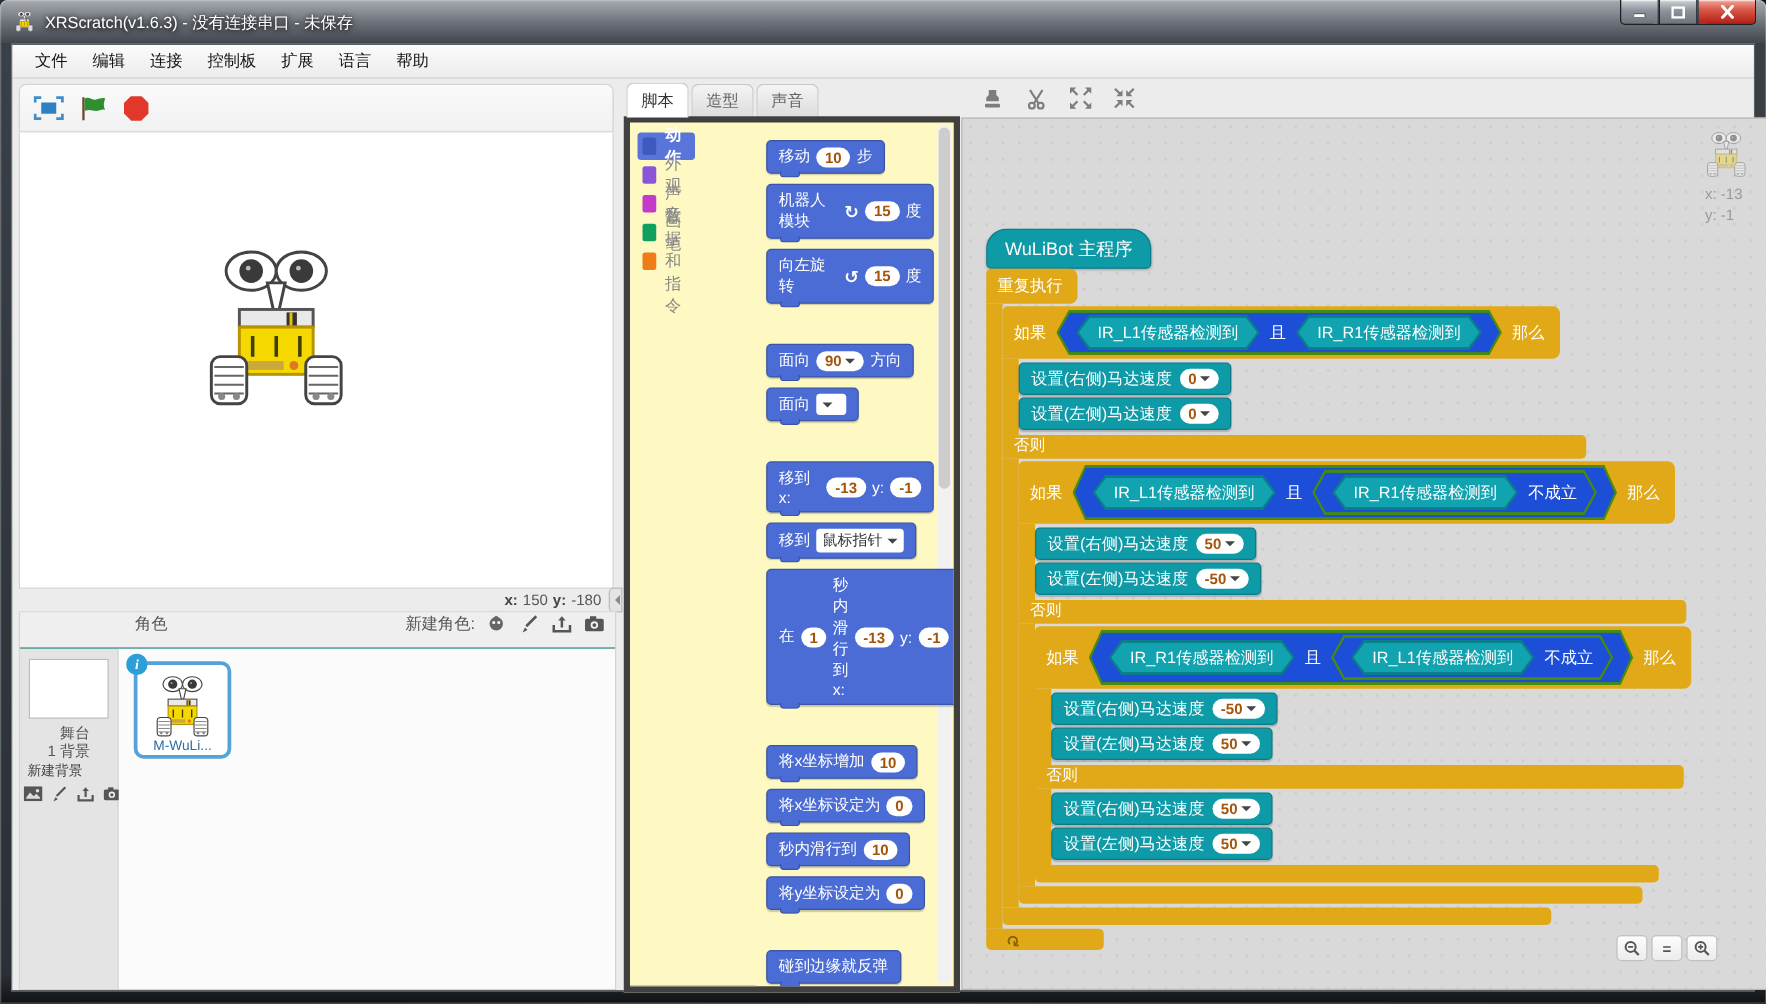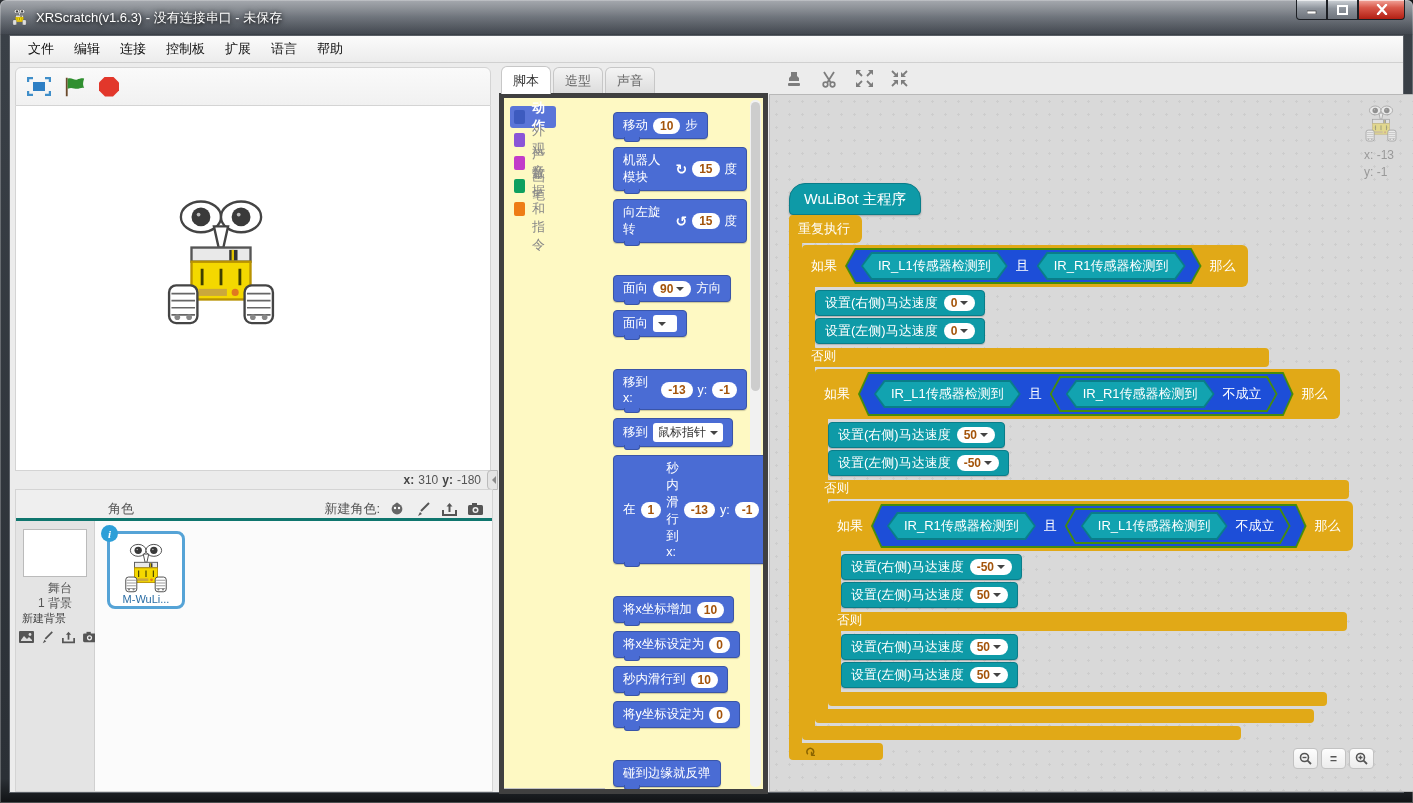--- a/index.html
+++ b/index.html
@@ -35,21 +35,21 @@
   .flag-btn,.stop-btn{width:22px;height:22px;display:flex;align-items:center;justify-content:center}
   .stop-shape{width:20px;height:20px;background:#e2372b;clip-path:polygon(30% 0,70% 0,100% 30%,100% 70%,70% 100%,30% 100%,0 70%,0 30%)}
   .stage-canvas{height:364px;background:#fff;border:1px solid #d4d4d4;border-top:none;position:relative}
   .stage-robot{position:absolute;left:146px;top:92px}
   .stage-readout{height:17px;display:flex;justify-content:flex-end;align-items:center;gap:4px;font-size:12px;color:#555;padding-right:10px;position:relative}
   .stage-readout b{color:#444}
   .collapse-tab{position:absolute;right:-7px;top:-1px;width:9px;height:18px;background:#e4e4e4;border:1px solid #bbb;border-radius:4px 0 0 4px;display:flex;align-items:center;justify-content:center}
   .collapse-tab i{width:0;height:0;border:4px solid transparent;border-right-color:#8a8a8a;margin-right:2px}
   
   .sprite-panel{position:absolute;left:5px;top:426px;width:476px;height:301px;border:1px solid #d4d4d4;background:#f7f7f7;display:flex;flex-direction:column}
-  .sprite-head{height:28px;display:flex;align-items:flex-end;font-size:13px;color:#555;border-bottom:3px solid #0f766e;background:#efefef}
+  .sprite-head{height:28px;display:flex;align-items:flex-start;font-size:13px;color:#555;border-bottom:1px solid #0f766e;background:#efefef}
   .sprite-head .hd-left{width:78px}
   .sprite-head .hd-title{flex:1;padding-left:14px}
   .newsprite{display:flex;align-items:center;gap:8px;padding-right:8px;color:#555}
   .mini-ic{width:18px;height:16px;display:inline-flex;align-items:center;justify-content:center}
   .sprite-body{flex:1;display:flex}
   .stage-col{width:78px;background:#e4e4e4;border-right:1px solid #d0d0d0;display:flex;flex-direction:column;align-items:center;padding-top:8px;font-size:12px;color:#555}
   .stage-thumb{width:62px;height:46px;background:#fff;border:1px solid #bbb}
   .stage-col .lbl{margin-top:4px;text-align:right;line-height:1.25}
   .newbackdrop{align-self:flex-start;padding-left:6px;font-size:11px;color:#444}
   .nb-icons{display:flex;gap:3px;padding-left:6px;margin-top:3px}
@@ -229,21 +229,21 @@
     <path d="M8 81h20M8 87h20M8 93h20M8 99h20M72 81h20M72 87h20M72 93h20M72 99h20"></path>
   </g>
   <circle cx="13" cy="101" r="2.4" fill="#888"></circle>
                 <circle cx="23" cy="101" r="2.4" fill="#888"></circle>
   <circle cx="77" cy="101" r="2.4" fill="#888"></circle>
                 <circle cx="87" cy="101" r="2.4" fill="#888"></circle>
 </svg></span>
         </div>
         <div class="stage-readout">
           <b>x:</b>
-          <span>310</span>
+          <span>150</span>
           <b>y:</b>
           <span>-180</span>
           <div class="collapse-tab">
               <i></i>
             </div>
         </div>
       </div>
 
       <div class="sprite-panel">
         <div class="sprite-head">

